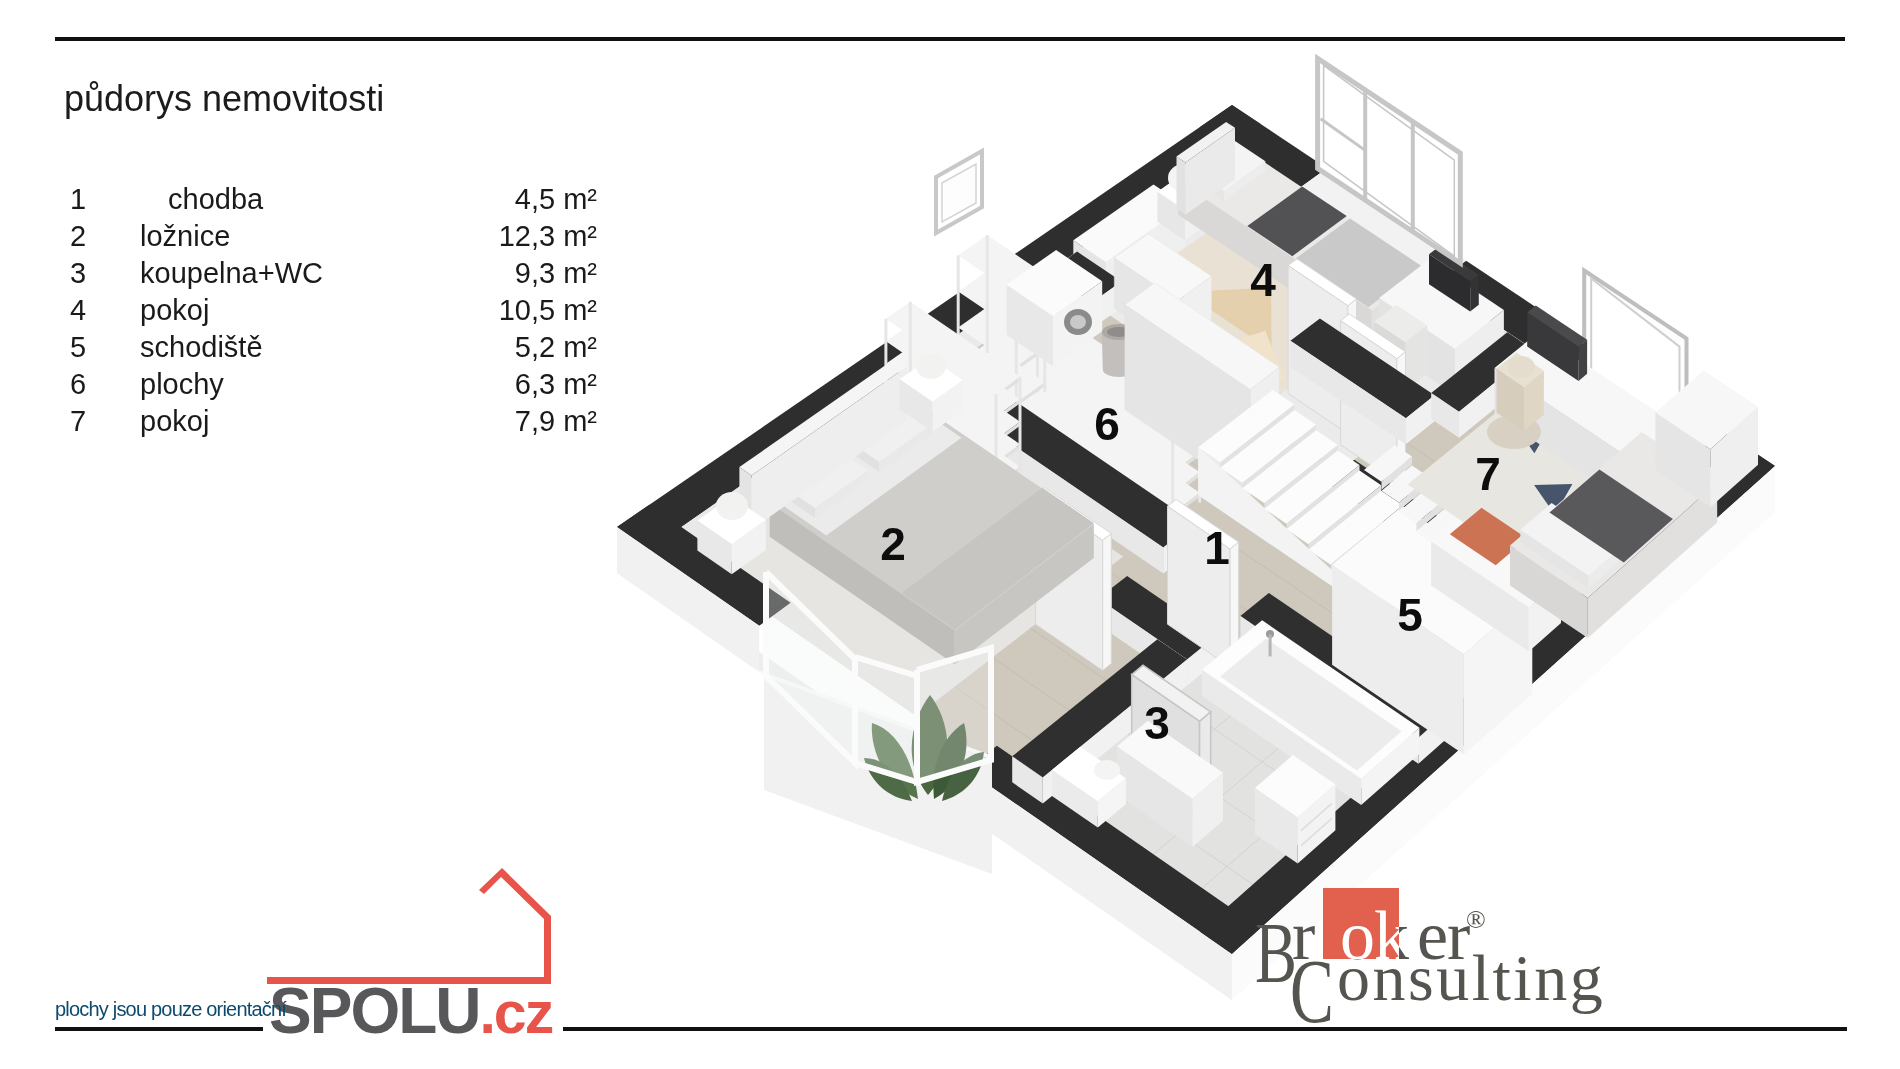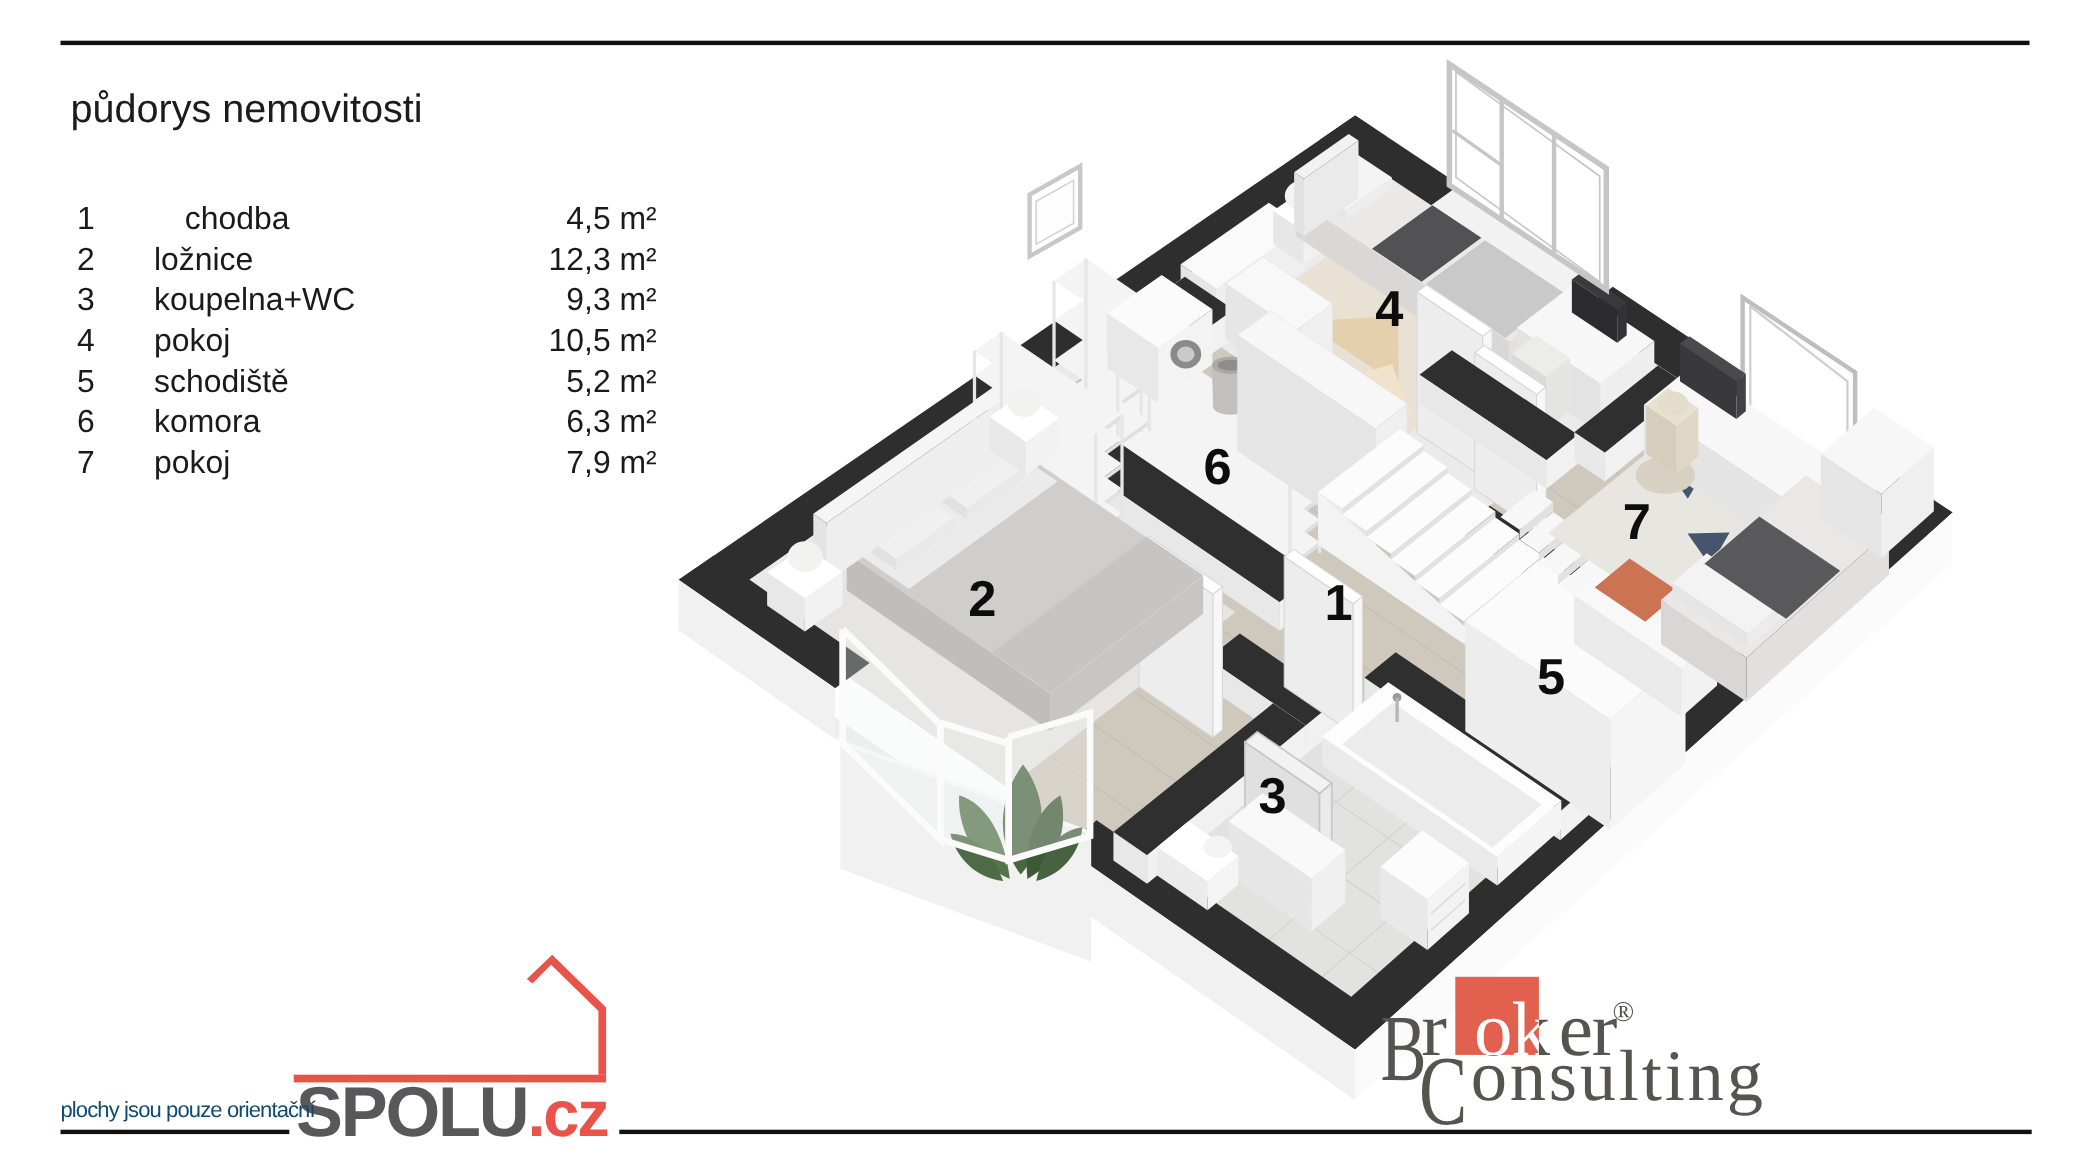--- a/index.html
+++ b/index.html
@@ -21,21 +21,21 @@
 <div class="abs" style="left:70px;top:257px;">3</div>
     <div class="abs" style="left:140px;top:257px;">koupelna+WC</div>
     <div class="abs" style="left:400px;top:257px;width:197px;text-align:right;">9,3 m²</div>
 <div class="abs" style="left:70px;top:294px;">4</div>
     <div class="abs" style="left:140px;top:294px;">pokoj</div>
     <div class="abs" style="left:400px;top:294px;width:197px;text-align:right;">10,5 m²</div>
 <div class="abs" style="left:70px;top:331px;">5</div>
     <div class="abs" style="left:140px;top:331px;">schodiště</div>
     <div class="abs" style="left:400px;top:331px;width:197px;text-align:right;">5,2 m²</div>
 <div class="abs" style="left:70px;top:368px;">6</div>
-    <div class="abs" style="left:140px;top:368px;">komora</div>
+    <div class="abs" style="left:140px;top:368px;">plochy</div>
     <div class="abs" style="left:400px;top:368px;width:197px;text-align:right;">6,3 m²</div>
 <div class="abs" style="left:70px;top:405px;">7</div>
     <div class="abs" style="left:140px;top:405px;">pokoj</div>
     <div class="abs" style="left:400px;top:405px;width:197px;text-align:right;">7,9 m²</div>
 </div>
 
 <svg class="abs" style="left:0;top:0;" width="1900" height="1069" viewBox="0 0 1900 1069">
 
 <g>
 <polygon points="617.0,553.0 1232.0,980.0 1232.0,1000.0 617.0,573.0" fill="#ededed"></polygon>

